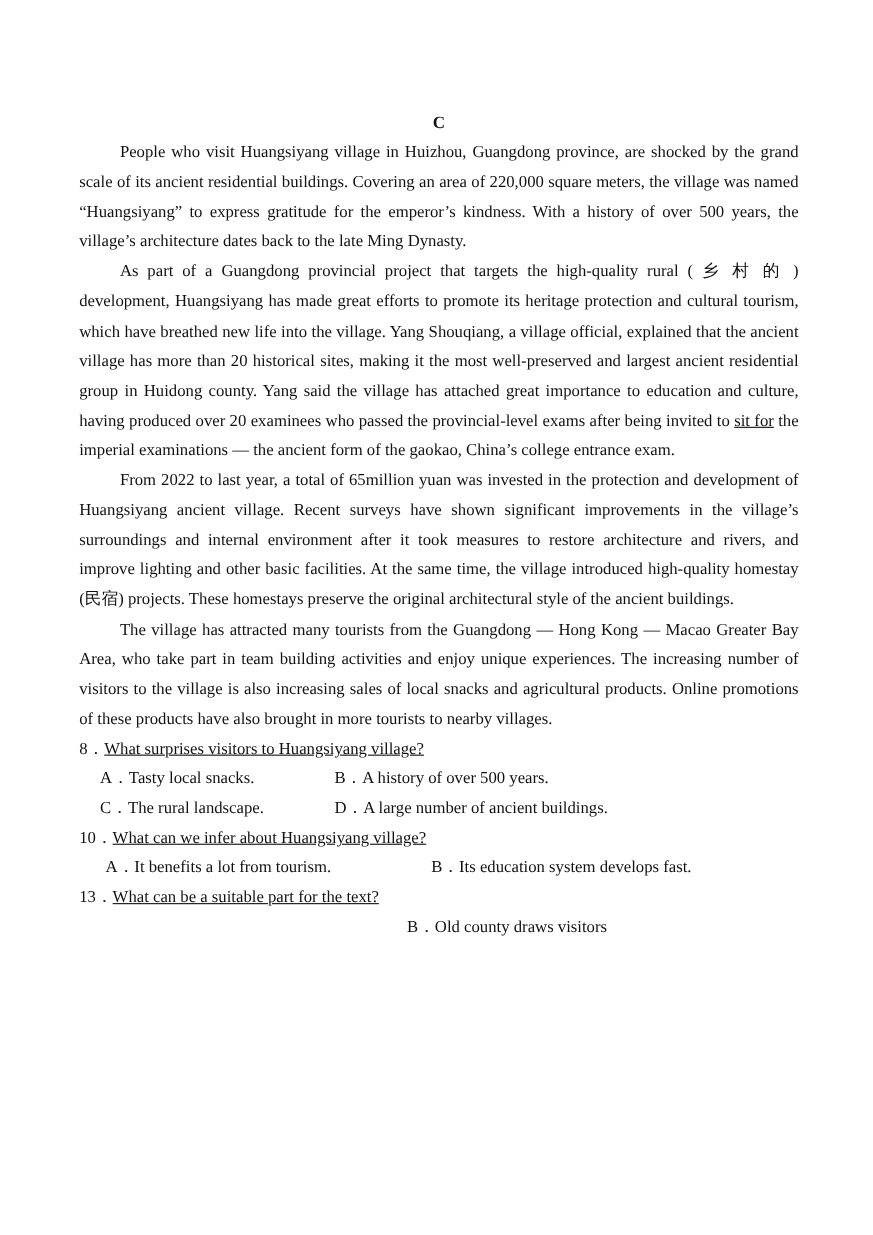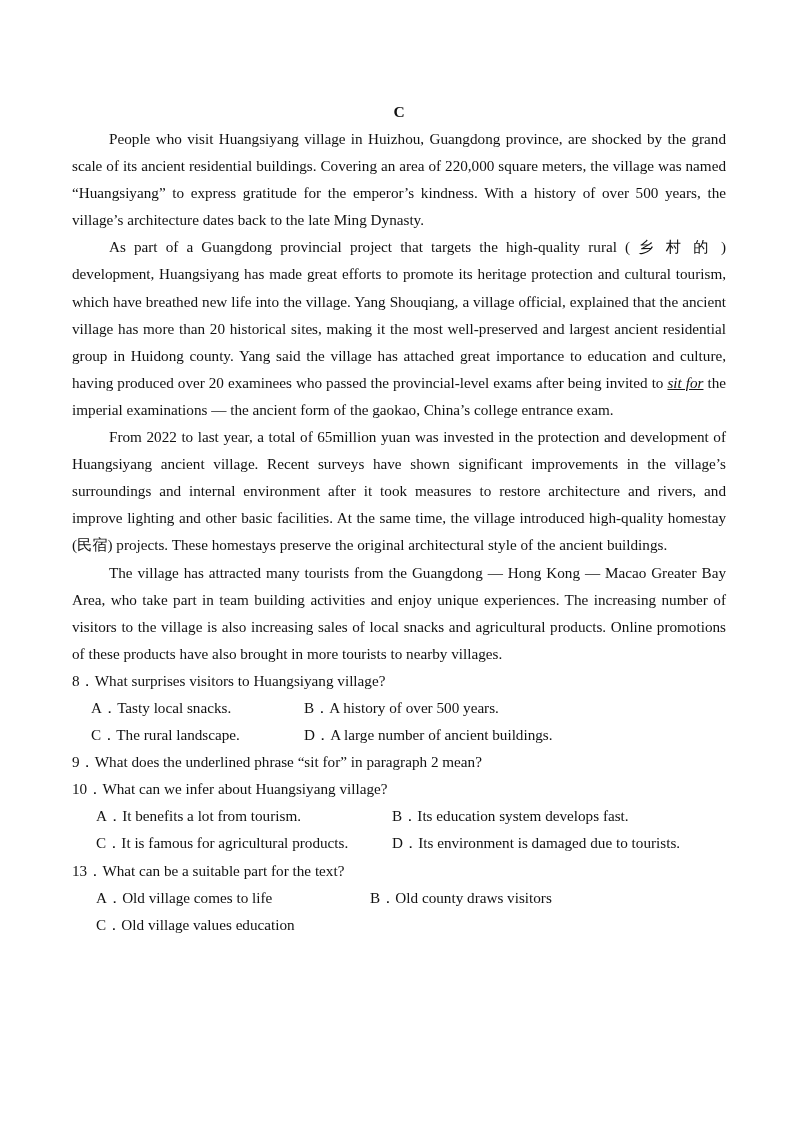--- a/index.html
+++ b/index.html
@@ -1,22 +1,22 @@
 <!DOCTYPE html>
 <html><head>
 <meta charset="utf-8">
 <style>
   html, body { margin: 0; padding: 0; background: #ffffff; }
   body { width: 794px; height: 1123px; position: relative; overflow: hidden;
          font-family: "Liberation Serif", "DejaVu Serif", serif; color: #111; }
   .page { position: absolute; left: 72px; top: 98px; width: 654px; font-size: 15.2px; line-height: 27.1px; }
   .section-title { text-align: center; font-weight: bold; font-size: 15.5px; margin: 0; height: 27px; line-height: 27px; }
   .para { text-align: justify; text-indent: 37px; margin: 0; }
-  .para .u { text-decoration: underline; font-style: italic; }
-  .q { margin: 0; white-space: nowrap; }
+  .para .u { text-decoration: underline; }
+  .q { margin: 0; white-space: nowrap; text-decoration: underline; }
   .q .num { display: inline-block; }
   .opts { margin: 0; white-space: nowrap; position: relative; height: 27.1px; text-align: center; }
   .opt { position: absolute; top: 0; }
 </style>
 </head>
 <body>
 
 <div class="page">
   <p class="section-title">C</p>
 
@@ -28,33 +28,26 @@
   <p class="q"><span class="num">8．</span><span>What surprises visitors to Huangsiyang village?</span></p>
   <div class="opts">
     <span class="opt" style="left:19px"><span>A．</span><span>Tasty local snacks.</span></span>
     <span class="opt" style="left:232px"><span>B．</span><span>A history of over 500 years.</span></span>
   </div>
   <div class="opts">
     <span class="opt" style="left:19px"><span>C．</span><span>The rural landscape.</span></span>
     <span class="opt" style="left:232px"><span>D．</span><span>A large number of ancient buildings.</span></span>
   </div>
 
-  <p class="q"><span class="num">9．</span><span>What does the underlined phrase “sit for” in paragraph 2 mean?</span></p>
 
   <p class="q"><span class="num">10．</span><span>What can we infer about Huangsiyang village?</span></p>
   <div class="opts">
     <span class="opt" style="left:24px"><span>A．</span><span>It benefits a lot from tourism.</span></span>
     <span class="opt" style="left:320px"><span>B．</span><span>Its education system develops fast.</span></span>
   </div>
-  <div class="opts">
-    <span class="opt" style="left:24px"><span>C．</span><span>It is famous for agricultural products.</span></span>
-    <span class="opt" style="left:320px"><span>D．</span><span>Its environment is damaged due to tourists.</span></span>
-  </div>
 
   <p class="q"><span class="num">13．</span><span>What can be a suitable part for the text?</span></p>
   <div class="opts">
-    <span class="opt" style="left:24px"><span>A．</span><span>Old village comes to life</span></span>
     <span class="opt" style="left:298px"><span>B．</span><span>Old county draws visitors</span></span>
   </div>
   <div class="opts">
-    <span class="opt" style="left:24px"><span>C．</span><span>Old village values education</span></span>
   </div>
 </div>
 
 </body></html>

